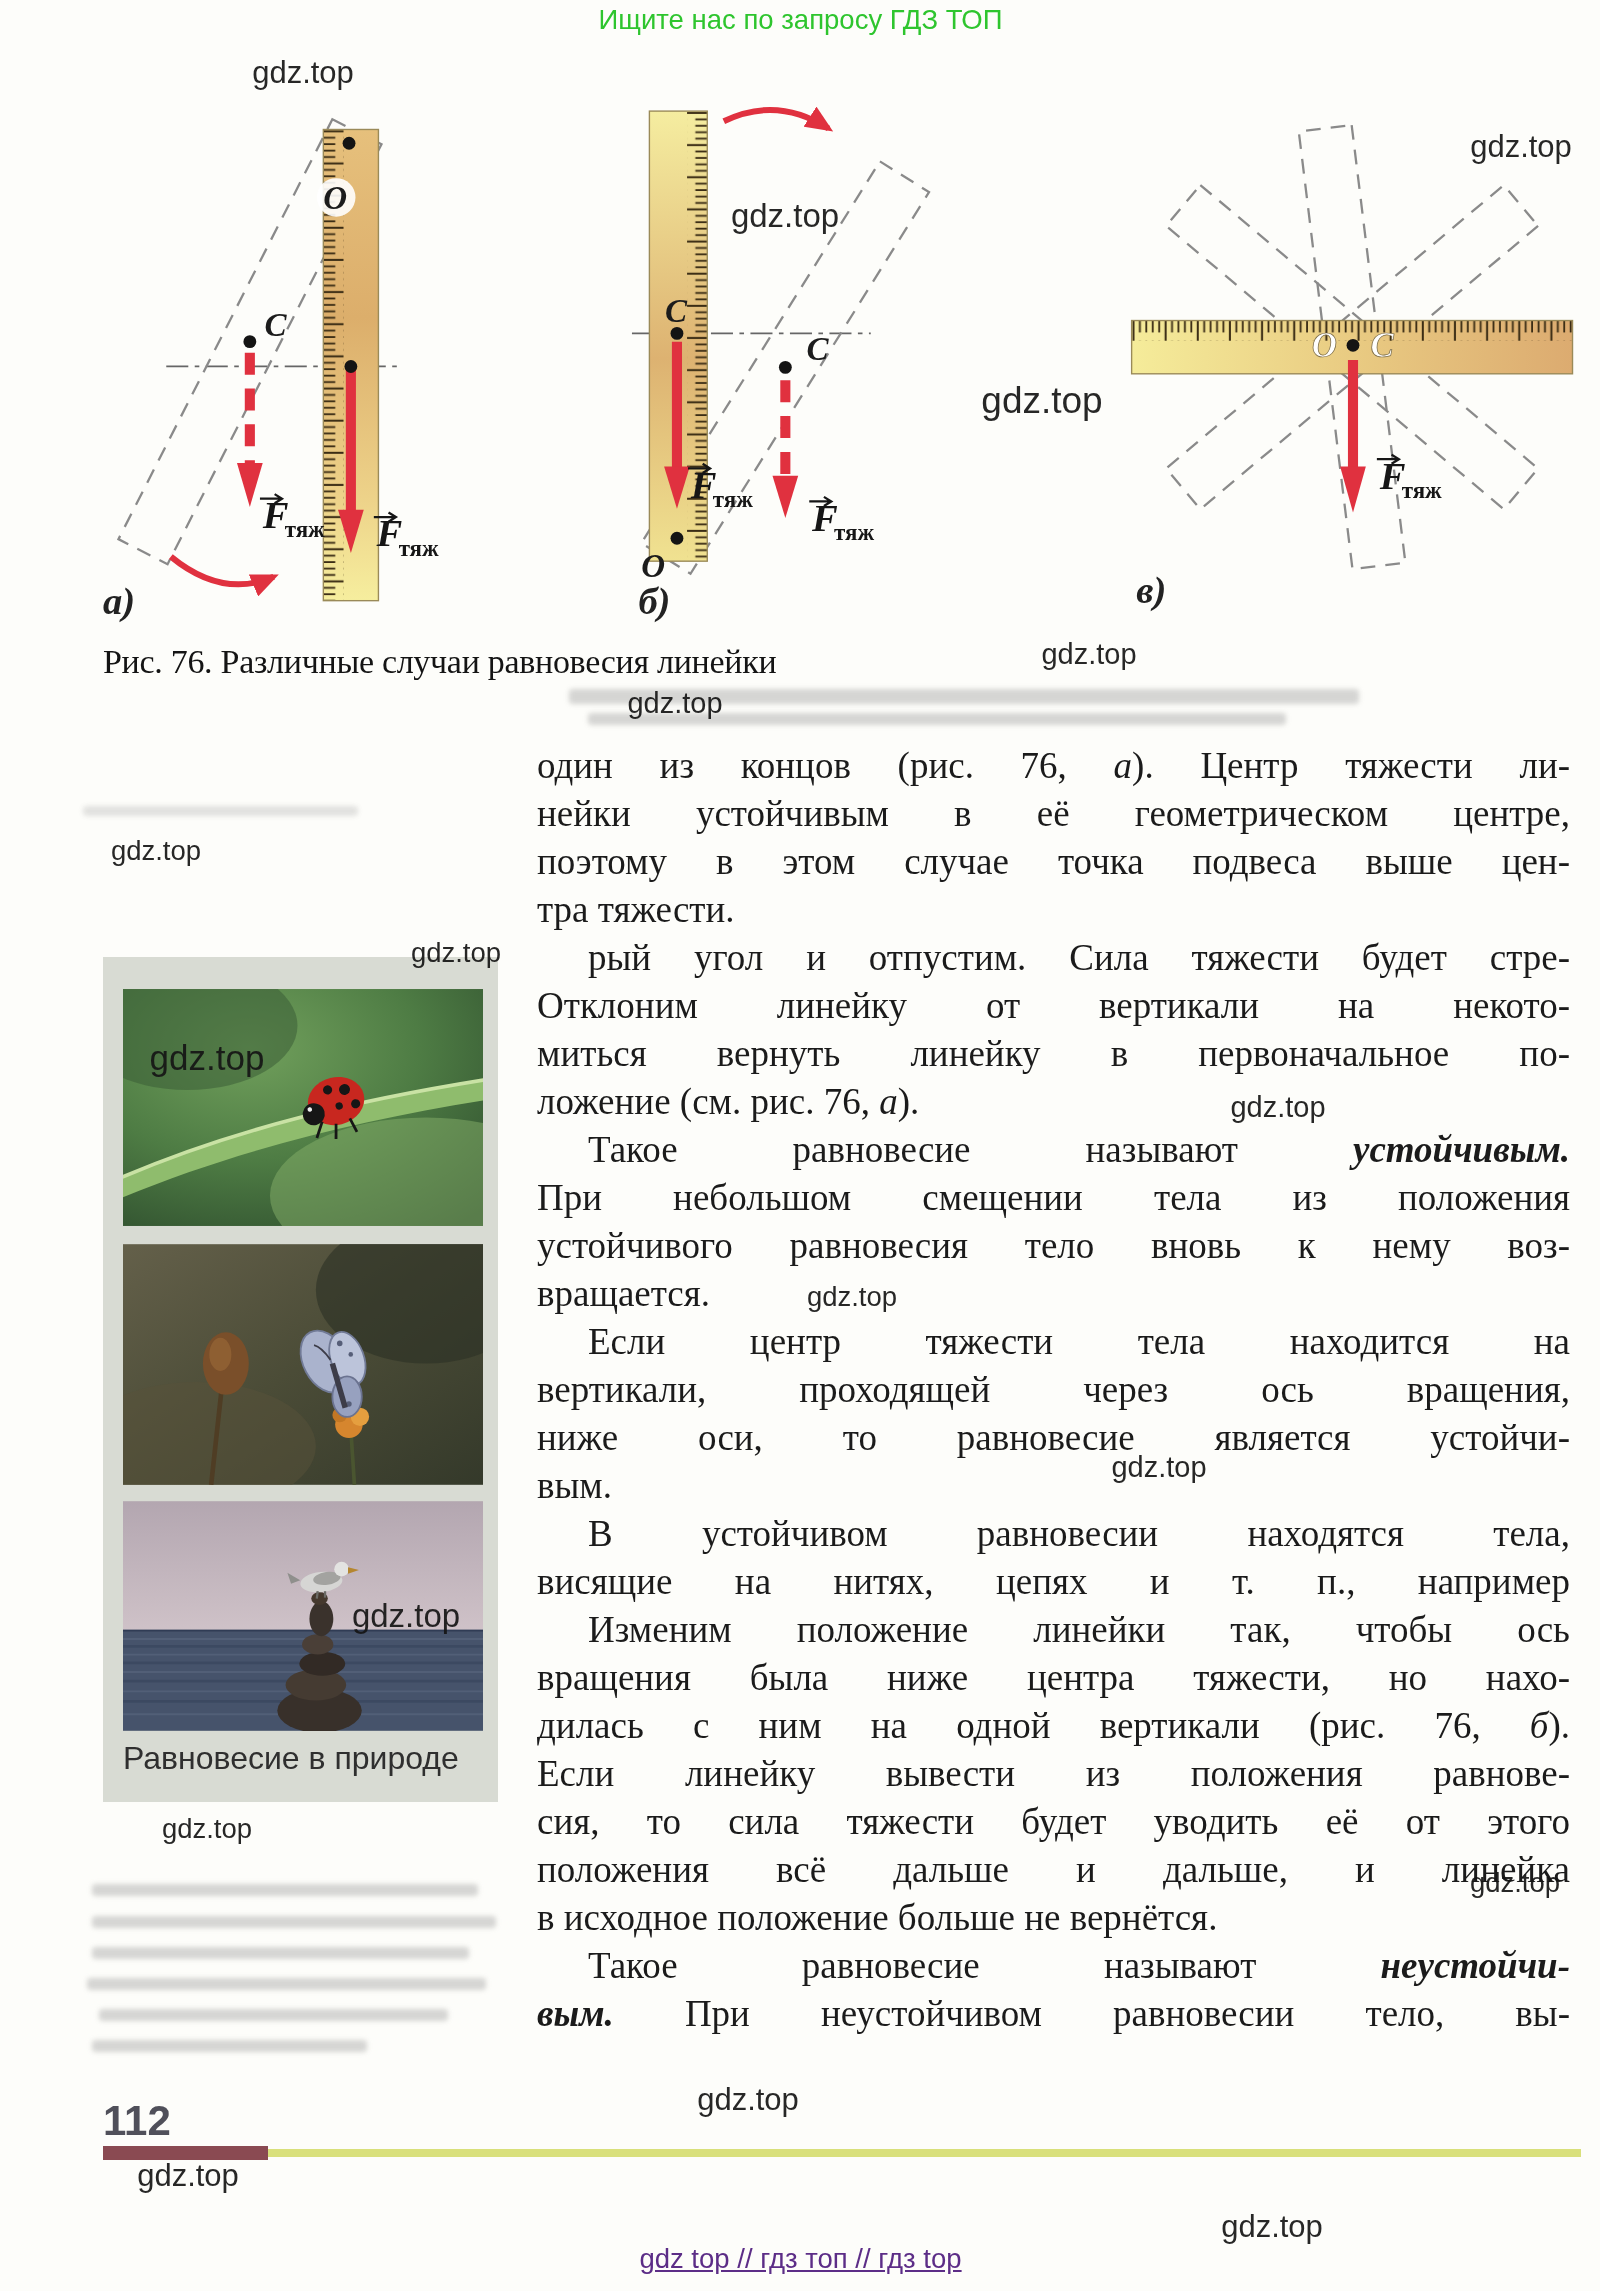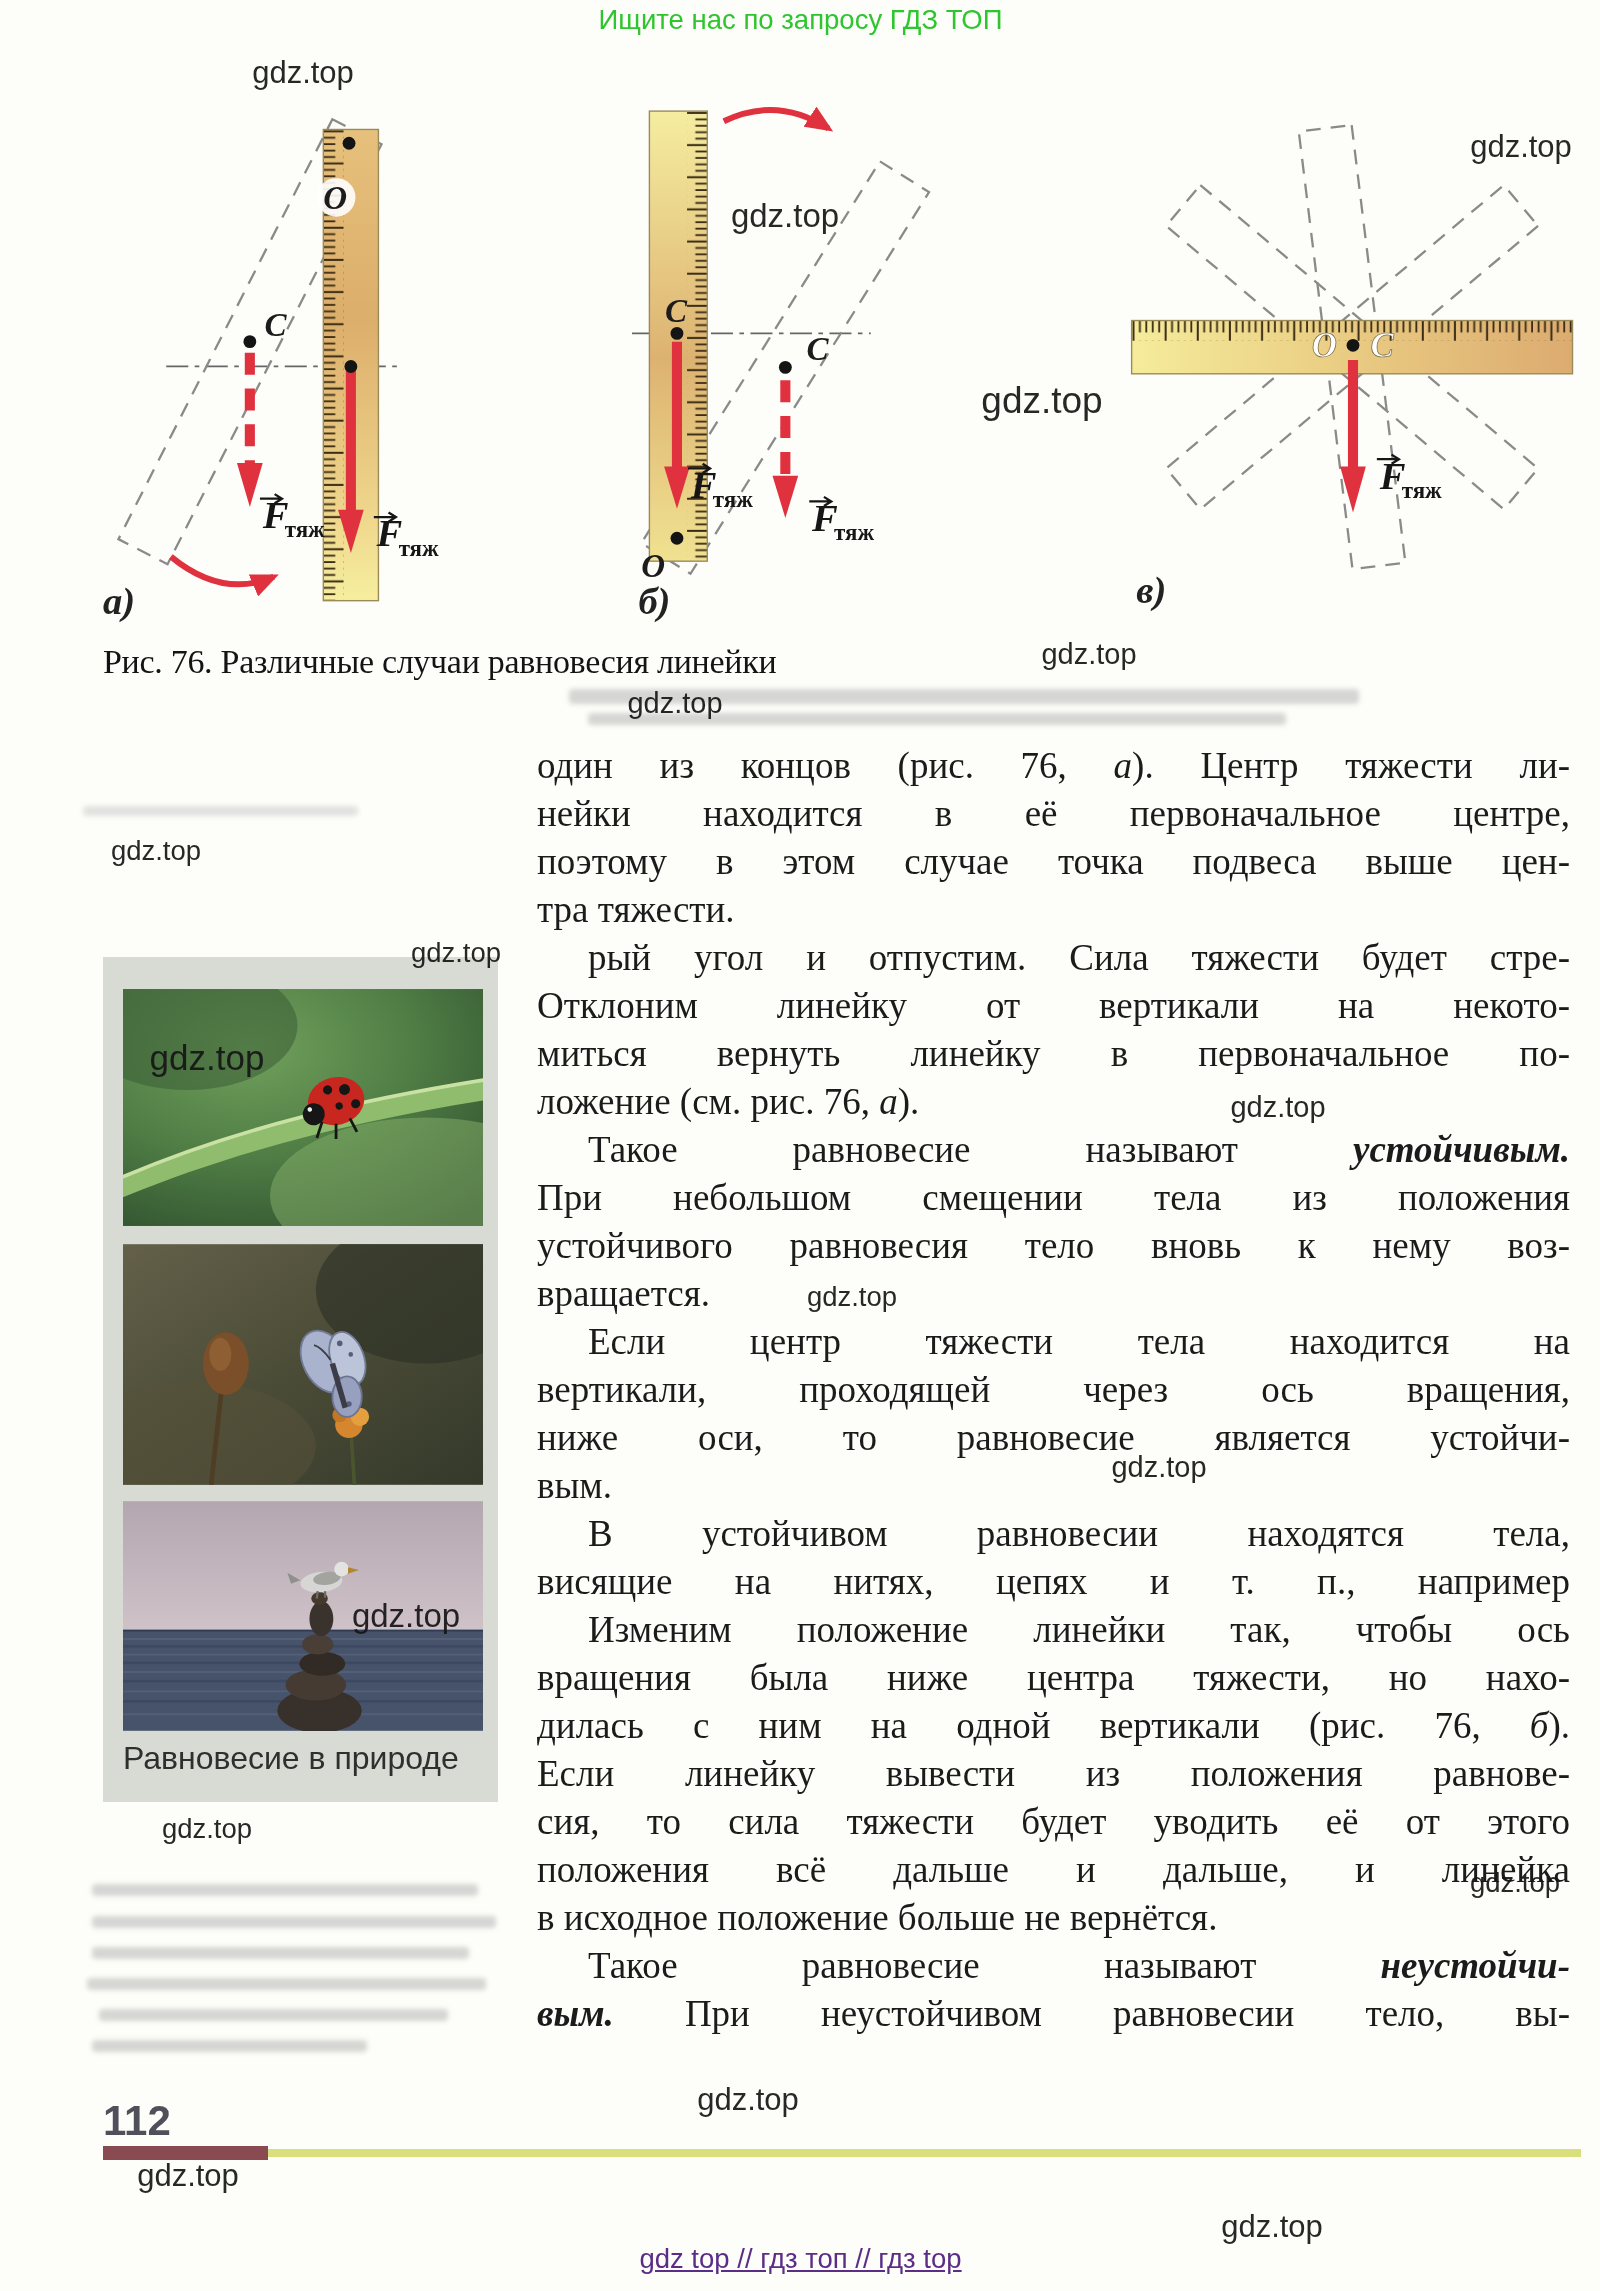--- a/index.html
+++ b/index.html
@@ -195,21 +195,21 @@
     </g>
   </svg>
 
   <div class="caption">
     <span class="capb">Рис. 76.</span><span class="capt">Различные случаи равновесия линейки</span>
   </div>
 
   <div class="bodytext">
       <div class="para">
         <div class="tline"><span>один из концов (рис. 76, </span><span style="font-style: italic;">а</span><span>). Центр тяжести ли-</span></div>
-        <div class="tline"><span>нейки находится в её первоначальное центре,</span></div>
+        <div class="tline"><span>нейки устойчивым в её геометрическом центре,</span></div>
         <div class="tline"><span>поэтому в этом случае точка подвеса выше цен-</span></div>
         <div class="tline lastline"><span>тра тяжести.</span></div>
       </div>
       <div class="para indent">
         <div class="tline"><span>рый угол и отпустим. Сила тяжести будет стре-</span></div>
         <div class="tline"><span>Отклоним линейку от вертикали на некото-</span></div>
         <div class="tline"><span>миться вернуть линейку в первоначальное по-</span></div>
         <div class="tline lastline"><span>ложение (см. рис. 76, </span><span style="font-style: italic;">а</span><span>).</span></div>
       </div>
       <div class="para indent">

